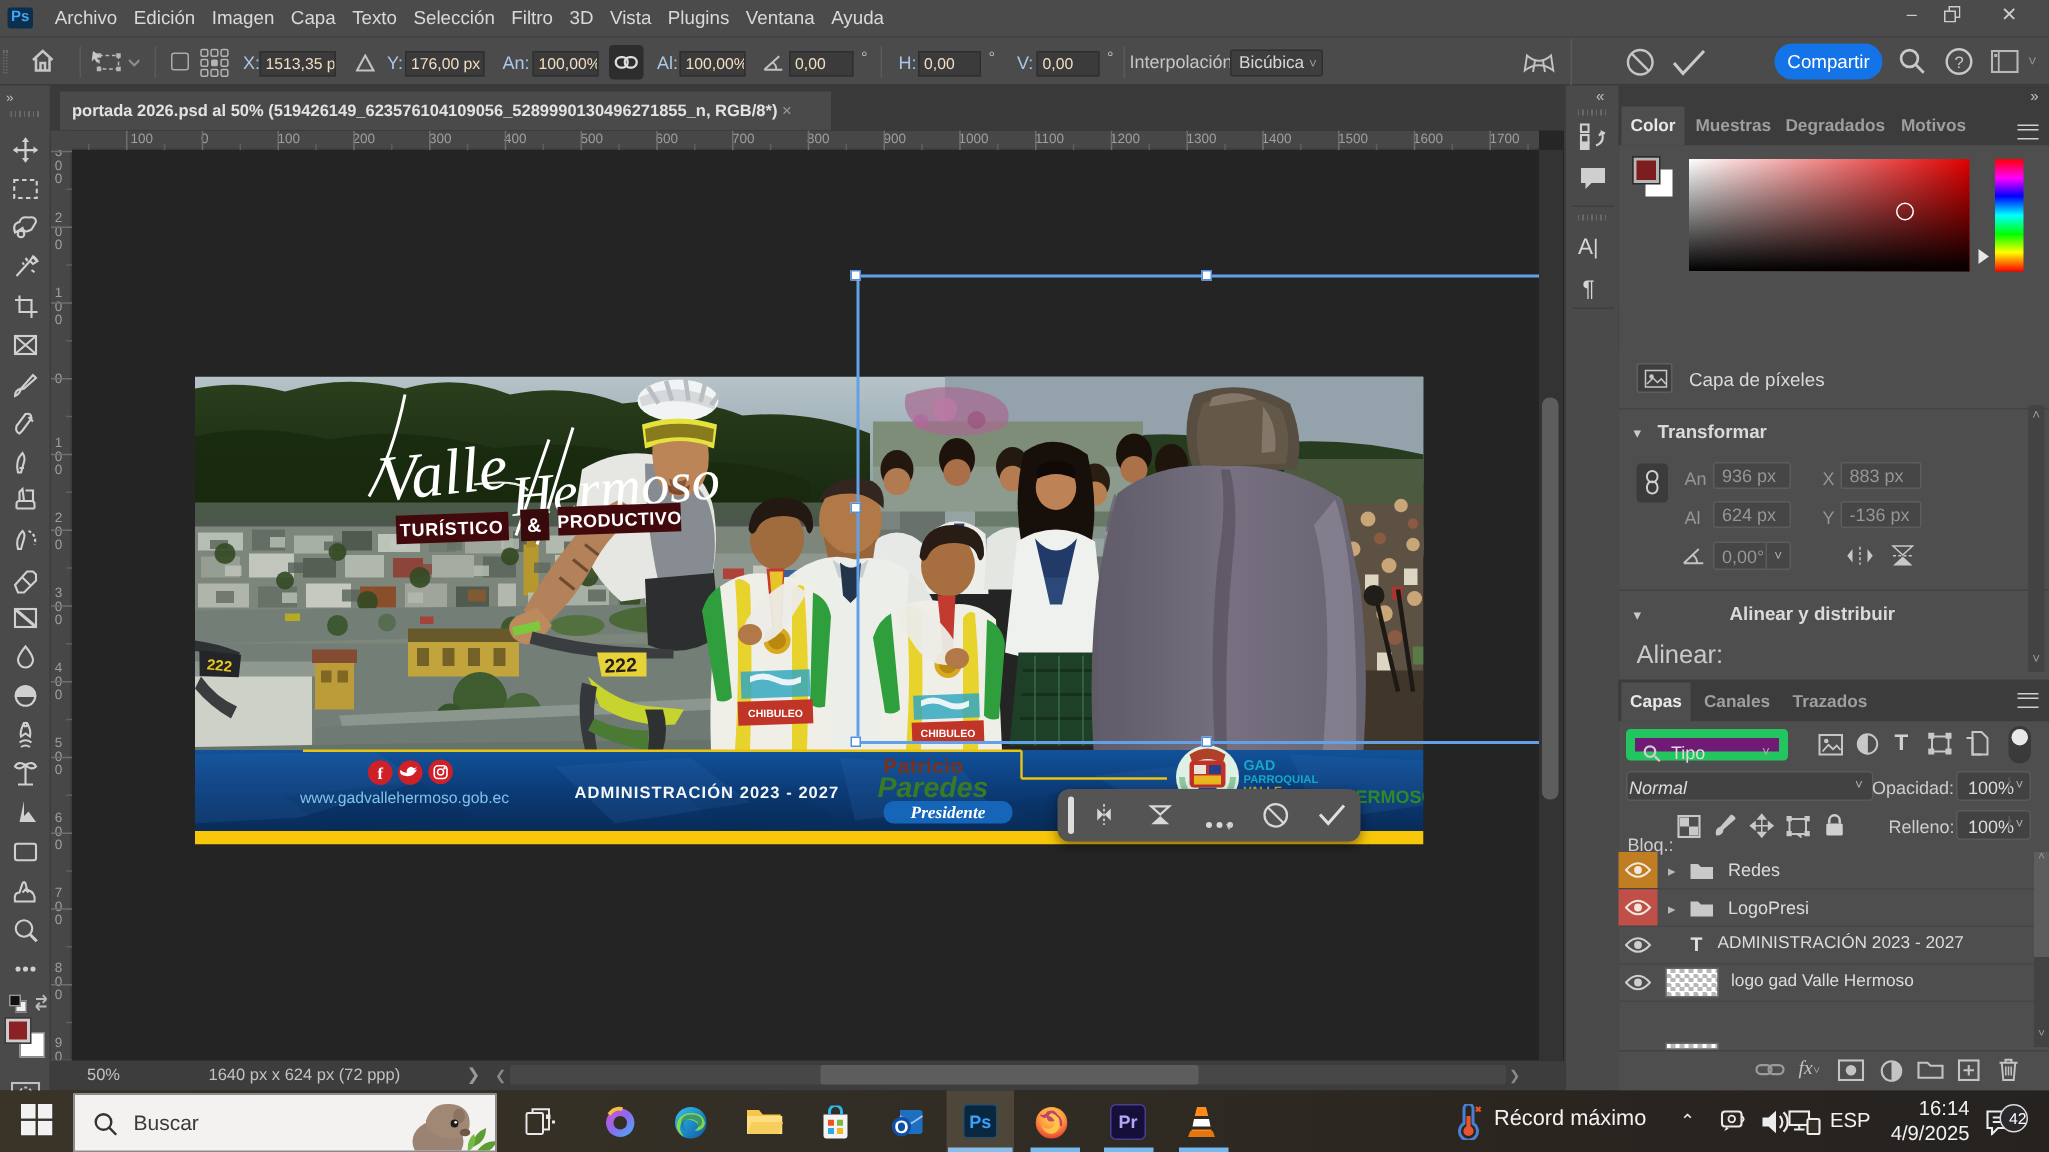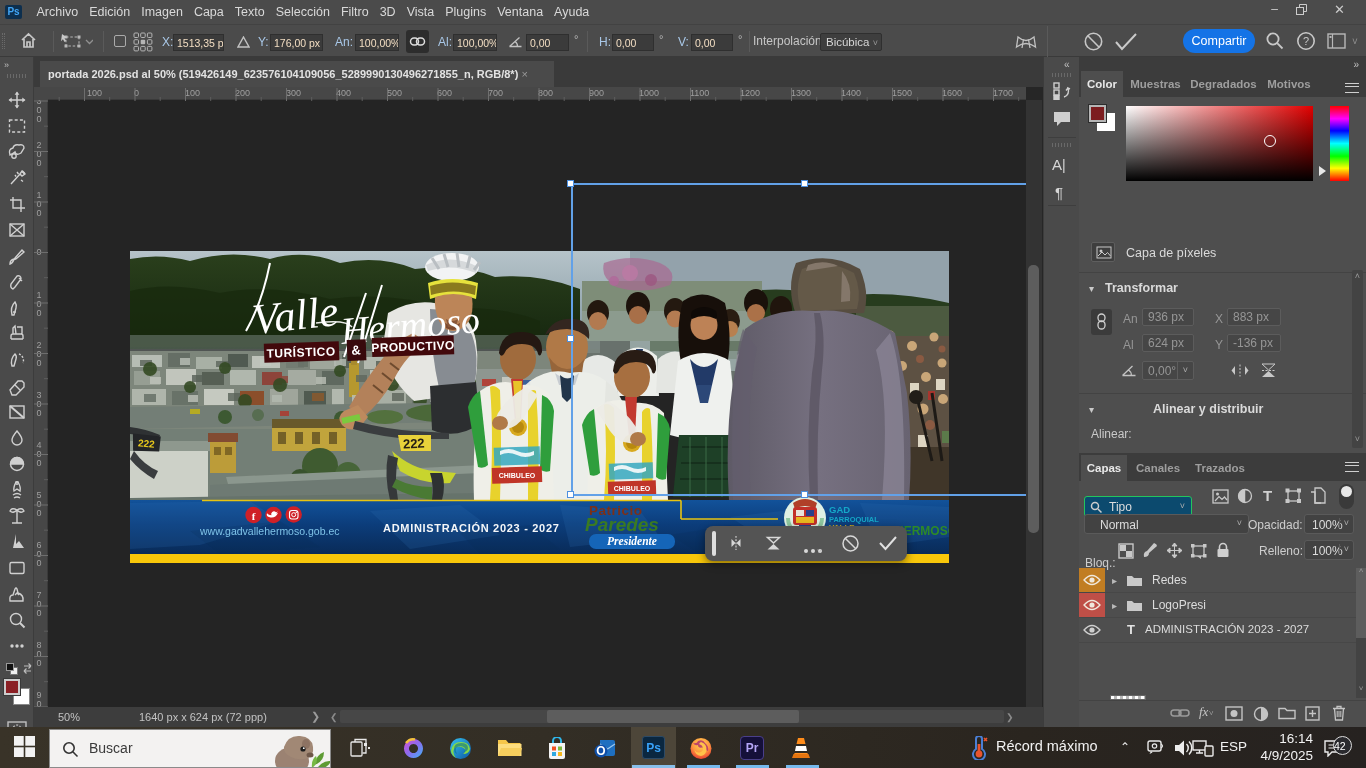--- a/index.html
+++ b/index.html
@@ -877,38 +877,38 @@
           <path d="M9 1.5 v12" stroke="#c8c8c8" stroke-dasharray="2 1.5"></path>
         </svg>
       <svg class="abs" style="left:181px;top:129px;" width="17" height="17" viewBox="0 0 17 17">
           <path d="M2 2 h13 l-6.5 6 z" fill="none" stroke="#c8c8c8"></path>
           <path d="M2 15 h13 l-6.5 -6 z" fill="#c8c8c8"></path>
           <path d="M2 8.5 h13" stroke="#c8c8c8" stroke-dasharray="2 1.5"></path>
         </svg>
       <div class="abs" style="left:0px;top:160px;width:287px;height:1px;background:#434343;"></div>
       <div class="abs" style="left:10px;top:171px;color:#c9c9c9;font-size:10px;">▾</div>
       <div class="abs" style="left:26px;top:169px;font-size:12.5px;font-weight:bold;margin-left:48px;">Alinear y distribuir</div>
-      <div class="abs" style="left:12px;top:194px;font-size:12px;color:#c9c9c9;">Alinear:</div>
+      <div class="abs" style="left:12px;top:194px;font-size:17px;color:#c9c9c9;">Alinear:</div>
       <div class="abs" style="left:273px;top:37px;width:11px;height:178px;background:#434343;border-radius:2px;">
         <div style="text-align:center;color:#9a9a9a;font-size:9px;line-height:12px;">˄</div>
         <div class="abs" style="left:0;top:164px;text-align:center;width:11px;color:#9a9a9a;font-size:9px;">˅</div>
       </div>
     </div>
 
     <div class="ptabbar" style="top:396px;height:28px;">
       <div class="ptab act" style="left:2px;width:46px;height:26px;line-height:26px;">Capas</div>
       <div class="ptab" style="left:50px;width:58px;height:26px;line-height:26px;">Canales</div>
       <div class="ptab" style="left:110px;width:62px;height:26px;line-height:26px;">Trazados</div>
       <div class="abs" style="left:266px;top:9px;width:14px;height:10px;border-top:1px solid #cfcfcf;border-bottom:1px solid #cfcfcf;">
           <div style="height:3px;border-bottom:1px solid #cfcfcf;"></div>
         </div>
     </div>
     <div class="abs" style="left:0;top:424px;width:287px;height:246px;background:#4e4e4e;color:#dcdcdc;font-size:12px;">
 
-      <div class="abs" style="left:5px;top:15px;width:108px;height:21px;background:#0c4a6e;border:1px solid #22c55e;border-radius:3px;">
+      <div class="abs" style="left:5px;top:5px;width:108px;height:21px;background:#701a75;border:6px solid #22c55e;border-radius:3px;">
         <svg width="13" height="13" viewBox="0 0 13 13" style="position:absolute;left:5px;top:4px;">
             <circle cx="5" cy="5" r="3.5" fill="none" stroke="#cdcdcd" stroke-width="1.5"></circle>
             <line x1="8" y1="8" x2="11.5" y2="11.5" stroke="#cdcdcd" stroke-width="1.5"></line>
           </svg>
         <span style="position:absolute;left:24px;top:3px;">Tipo</span>
         <span style="position:absolute;right:6px;top:4px;color:#b0b0b0;font-size:9px;">˅</span>
       </div>
       <svg class="abs" style="left:133px;top:8px;" width="17" height="15" viewBox="0 0 17 15">
           <rect x="1" y="1" width="15" height="13" fill="none" stroke="#c8c8c8" stroke-width="1.3"></rect>
           <circle cx="5.5" cy="5" r="1.5" fill="#c8c8c8"></circle>
@@ -930,21 +930,21 @@
         </svg>
       <svg class="abs" style="left:231px;top:6px;" width="16" height="17" viewBox="0 0 16 17">
           <path d="M5 1 h6 l4 4 v11 h-10 z" fill="none" stroke="#c8c8c8" stroke-width="1.3"></path>
           <path d="M1 5 h4 v11 h6" fill="none" stroke="#c8c8c8" stroke-width="1.3"></path>
         </svg>
       <div class="abs" style="left:260px;top:3px;width:15px;height:25px;background:#3a3a3a;border-radius:8px;">
         <div style="position:absolute;left:2px;top:2px;width:11px;height:11px;background:#e8e8e8;border-radius:50%;"></div>
       </div>
 
       <div class="abs" style="left:5px;top:33px;width:165px;height:20px;background:#424242;border:1px solid #5a5a5a;border-radius:3px;">
-        <span style="position:absolute;left:15px;top:3px;">Normal</span>
+        <span style="position:absolute;left:1px;top:3px;font-style:italic;">Normal</span>
         <span style="position:absolute;right:6px;top:3px;color:#b0b0b0;font-size:9px;">˅</span>
       </div>
       <div class="abs" style="left:169px;top:37px;color:#cdcdcd;">Opacidad:</div>
       <div class="abs" style="left:225px;top:33px;width:50px;height:20px;background:#424242;border:1px solid #5a5a5a;border-radius:3px;">
         <span style="position:absolute;left:7px;top:3px;">100%</span>
         <span style="position:absolute;right:4px;top:3px;color:#b0b0b0;font-size:9px;border-left:1px solid #5a5a5a;padding-left:4px;">˅</span>
       </div>
 
       <div class="abs" style="left:6px;top:63px;color:#cdcdcd;margin-top:12px;">Bloq.:</div>
       <svg class="abs" style="left:39px;top:62px;" width="16" height="16" viewBox="0 0 16 16">
@@ -1006,20 +1006,30 @@
         <div class="abs" style="left:73px;top:5px;">LogoPresi</div>
         <div class="abs" style="left:0;bottom:0;width:287px;height:1px;background:#474747;"></div>
       </div>
       <div class="abs" style="left:0;top:137px;width:287px;height:25px;">
         <svg class="abs" style="left:4px;top:5px;" width="18" height="14" viewBox="0 0 18 14">
             <path d="M1 7 q8 -9 16 0 q-8 9 -16 0 z" fill="none" stroke="#cfcfcf" stroke-width="1.3"></path>
             <circle cx="9" cy="7" r="2.6" fill="#cfcfcf"></circle>
           </svg>
         <div class="abs" style="left:48px;top:4px;font-weight:bold;font-size:13px;color:#e2e2e2;">T</div>
         <div class="abs" style="left:66px;top:5px;font-size:11.5px;">ADMINISTRACIÓN 2023 - 2027</div>
+        <div class="abs" style="left:0;bottom:0;width:287px;height:1px;background:#474747;"></div>
+      </div>
+      <div class="abs" style="left:0;top:162px;width:287px;height:25px;">
+        <svg class="abs" style="left:4px;top:5px;" width="18" height="14" viewBox="0 0 18 14">
+            <path d="M1 7 q8 -9 16 0 q-8 9 -16 0 z" fill="none" stroke="#cfcfcf" stroke-width="1.3"></path>
+            <circle cx="9" cy="7" r="2.6" fill="#cfcfcf"></circle>
+          </svg>
+        <div class="abs" style="left:31px;top:2px;width:36px;height:20px;background:
+          repeating-conic-gradient(#b8b8b8 0 25%, #fff 0 50%) 0 0/6px 6px;border:1px solid #666;"></div>
+        <div class="abs" style="left:75px;top:5px;font-size:11.5px;">logo gad Valle Hermoso</div>
         <div class="abs" style="left:0;bottom:0;width:287px;height:1px;background:#474747;"></div>
       </div>
       <div class="abs" style="left:0;top:212px;width:287px;height:7px;">
         <div class="abs" style="left:31px;top:2px;width:36px;height:5px;background:repeating-conic-gradient(#b8b8b8 0 25%, #fff 0 50%) 0 0/6px 6px;border:1px solid #666;"></div>
       </div>
 
       <div class="abs" style="left:0;top:219px;width:287px;height:25px;background:#4e4e4e;border-top:1px solid #434343;">
         <svg class="abs" style="left:91px;top:6px;" width="20" height="12" viewBox="0 0 20 12">
             <g fill="none" stroke="#9b9b9b" stroke-width="1.5">
               <rect x="1" y="3" width="10" height="6" rx="3"></rect>
@@ -1195,15 +1205,15 @@
         <rect x="1" y="1" width="13" height="9" fill="none" stroke="#ececec" stroke-width="1.4"></rect>
         <path d="M4 13 h7 M7.5 10 v3" stroke="#ececec" stroke-width="1.4"></path>
         <rect x="13" y="6" width="8" height="10" rx="1" fill="#332d26" stroke="#ececec" stroke-width="1.4"></rect>
       </svg>
     <div class="abs" style="left:1220px;top:12px;font-size:13.5px;color:#f2f2f2;">ESP</div>
     <div class="abs" style="left:1255px;top:3px;width:58px;text-align:right;font-size:13.5px;color:#f2f2f2;line-height:17px;">16:14<br>4/9/2025</div>
     <svg class="abs" style="left:1323px;top:12px;" width="20" height="18" viewBox="0 0 20 18">
         <path d="M2 2 h16 v11 h-9 l-4 4 v-4 h-3 z" fill="none" stroke="#ececec" stroke-width="1.4"></path>
         <path d="M5.5 6 h9 M5.5 9 h6" stroke="#ececec" stroke-width="1.2"></path>
       </svg>
-    <div class="abs" style="left:1333px;top:9px;width:19px;height:19px;background:#2a2a2e;border:1px solid #dcdcdc;border-radius:50%;color:#fff;font-size:10.5px;text-align:left;line-height:19px;">42</div>
+    <div class="abs" style="left:1333px;top:9px;width:19px;height:19px;background:#2a2a2e;border:1px solid #dcdcdc;border-radius:50%;color:#fff;font-size:10.5px;text-align:right;line-height:19px;">42</div>
   </div>
 </div>
 
 </body></html>

